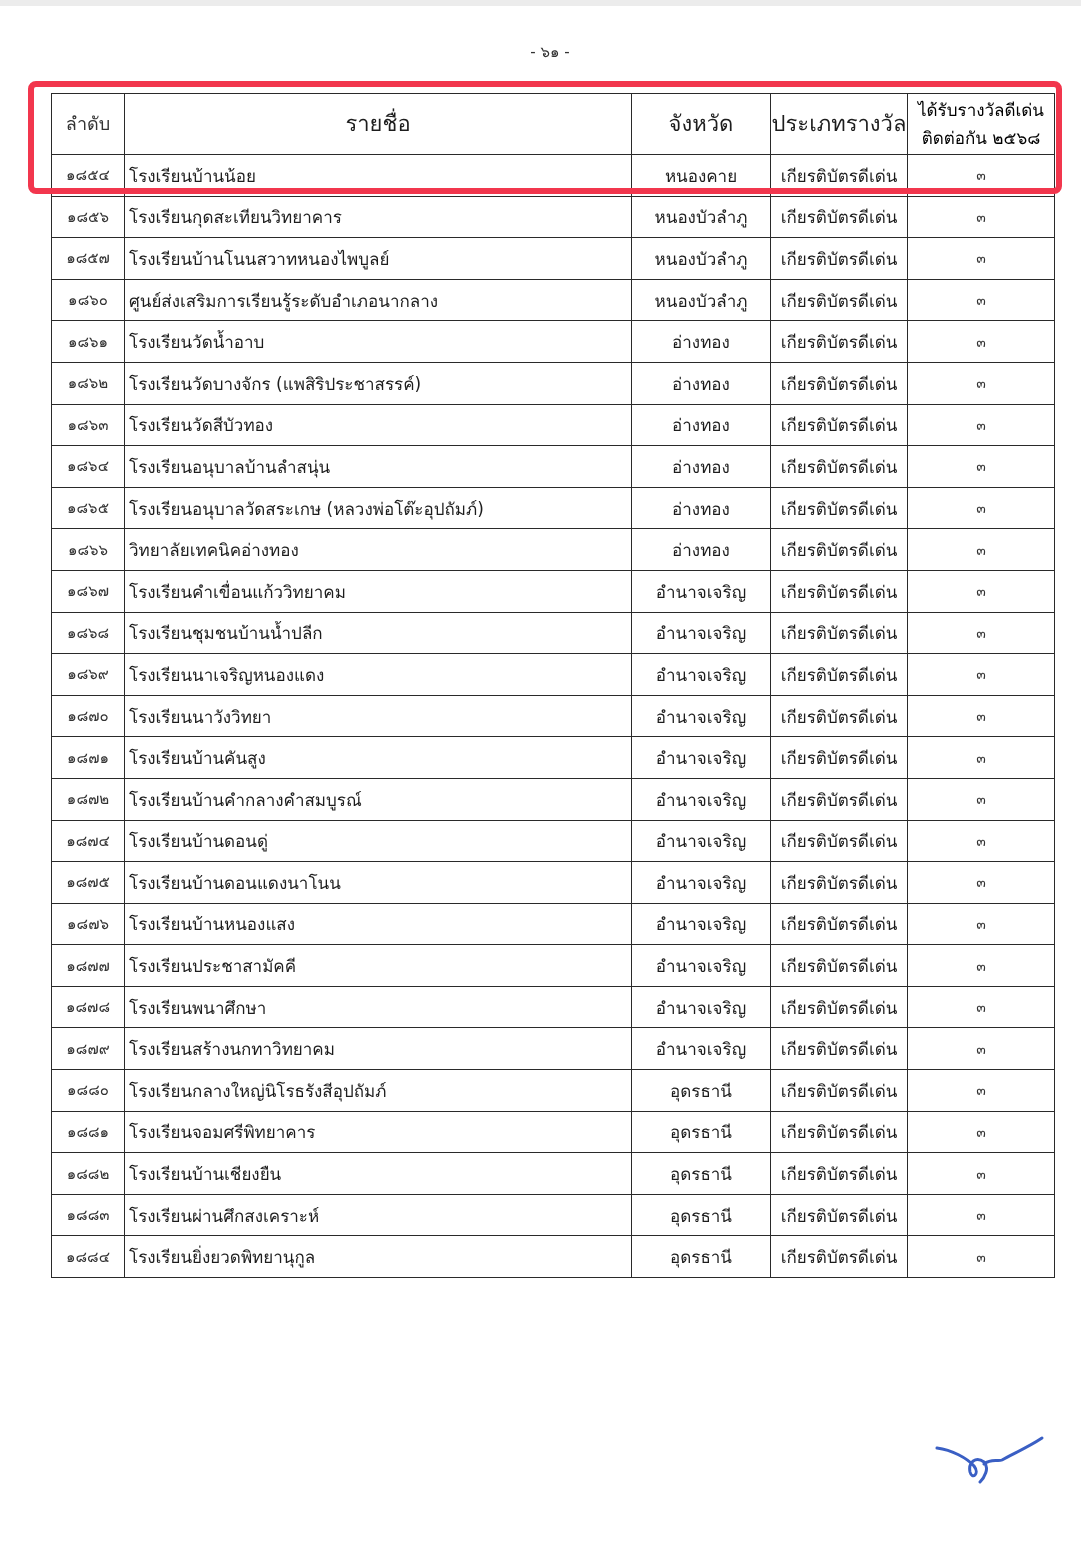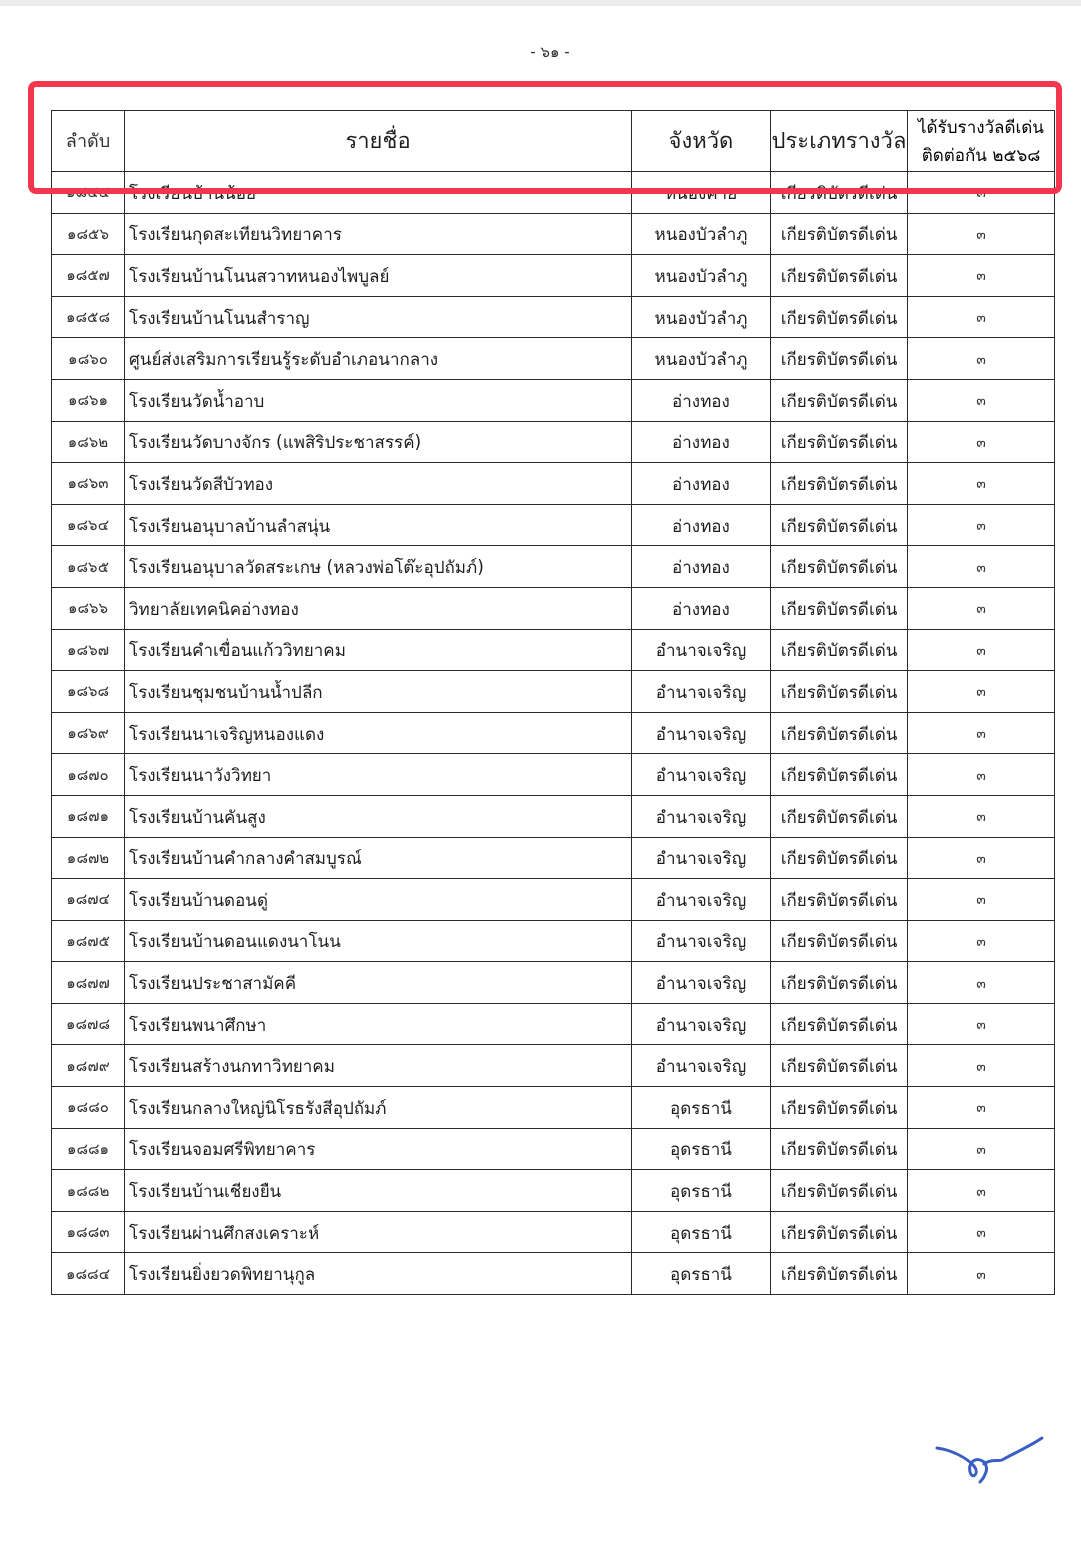--- a/index.html
+++ b/index.html
@@ -25,21 +25,21 @@
       position: absolute;
       left: 0; top: 40px;
       width: 1100px;
       text-align: center;
       font-size: 15px;
       color: #333;
     }
     .doc-table {
       position: absolute;
       left: 51px;
-      top: 110px;
+      top: 93px;
       border-collapse: collapse;
       table-layout: fixed;
       width: 998px;
     }
     .doc-table td, .doc-table th {
       border: 1.6px solid #2a2a2a;
       padding: 0;
       font-weight: normal;
       font-size: 17px;
       white-space: nowrap;
@@ -116,27 +116,20 @@
         <td class="col-count">๓</td>
       </tr>
       <tr>
         <td class="col-no">๑๘๕๗</td>
         <td class="col-name">โรงเรียนบ้านโนนสวาทหนองไพบูลย์</td>
         <td class="col-prov">หนองบัวลำภู</td>
         <td class="col-type">เกียรติบัตรดีเด่น</td>
         <td class="col-count">๓</td>
       </tr>
       <tr>
-        <td class="col-no">๑๘๕๘</td>
-        <td class="col-name">โรงเรียนบ้านโนนสำราญ</td>
-        <td class="col-prov">หนองบัวลำภู</td>
-        <td class="col-type">เกียรติบัตรดีเด่น</td>
-        <td class="col-count">๓</td>
-      </tr>
-      <tr>
         <td class="col-no">๑๘๖๐</td>
         <td class="col-name">ศูนย์ส่งเสริมการเรียนรู้ระดับอำเภอนากลาง</td>
         <td class="col-prov">หนองบัวลำภู</td>
         <td class="col-type">เกียรติบัตรดีเด่น</td>
         <td class="col-count">๓</td>
       </tr>
       <tr>
         <td class="col-no">๑๘๖๑</td>
         <td class="col-name">โรงเรียนวัดน้ำอาบ</td>
         <td class="col-prov">อ่างทอง</td>
@@ -228,20 +221,27 @@
         <td class="col-count">๓</td>
       </tr>
       <tr>
         <td class="col-no">๑๘๗๕</td>
         <td class="col-name">โรงเรียนบ้านดอนแดงนาโนน</td>
         <td class="col-prov">อำนาจเจริญ</td>
         <td class="col-type">เกียรติบัตรดีเด่น</td>
         <td class="col-count">๓</td>
       </tr>
       <tr>
+        <td class="col-no">๑๘๗๖</td>
+        <td class="col-name">โรงเรียนบ้านหนองแสง</td>
+        <td class="col-prov">อำนาจเจริญ</td>
+        <td class="col-type">เกียรติบัตรดีเด่น</td>
+        <td class="col-count">๓</td>
+      </tr>
+      <tr>
         <td class="col-no">๑๘๗๗</td>
         <td class="col-name">โรงเรียนประชาสามัคคี</td>
         <td class="col-prov">อำนาจเจริญ</td>
         <td class="col-type">เกียรติบัตรดีเด่น</td>
         <td class="col-count">๓</td>
       </tr>
       <tr>
         <td class="col-no">๑๘๗๘</td>
         <td class="col-name">โรงเรียนพนาศึกษา</td>
         <td class="col-prov">อำนาจเจริญ</td>

